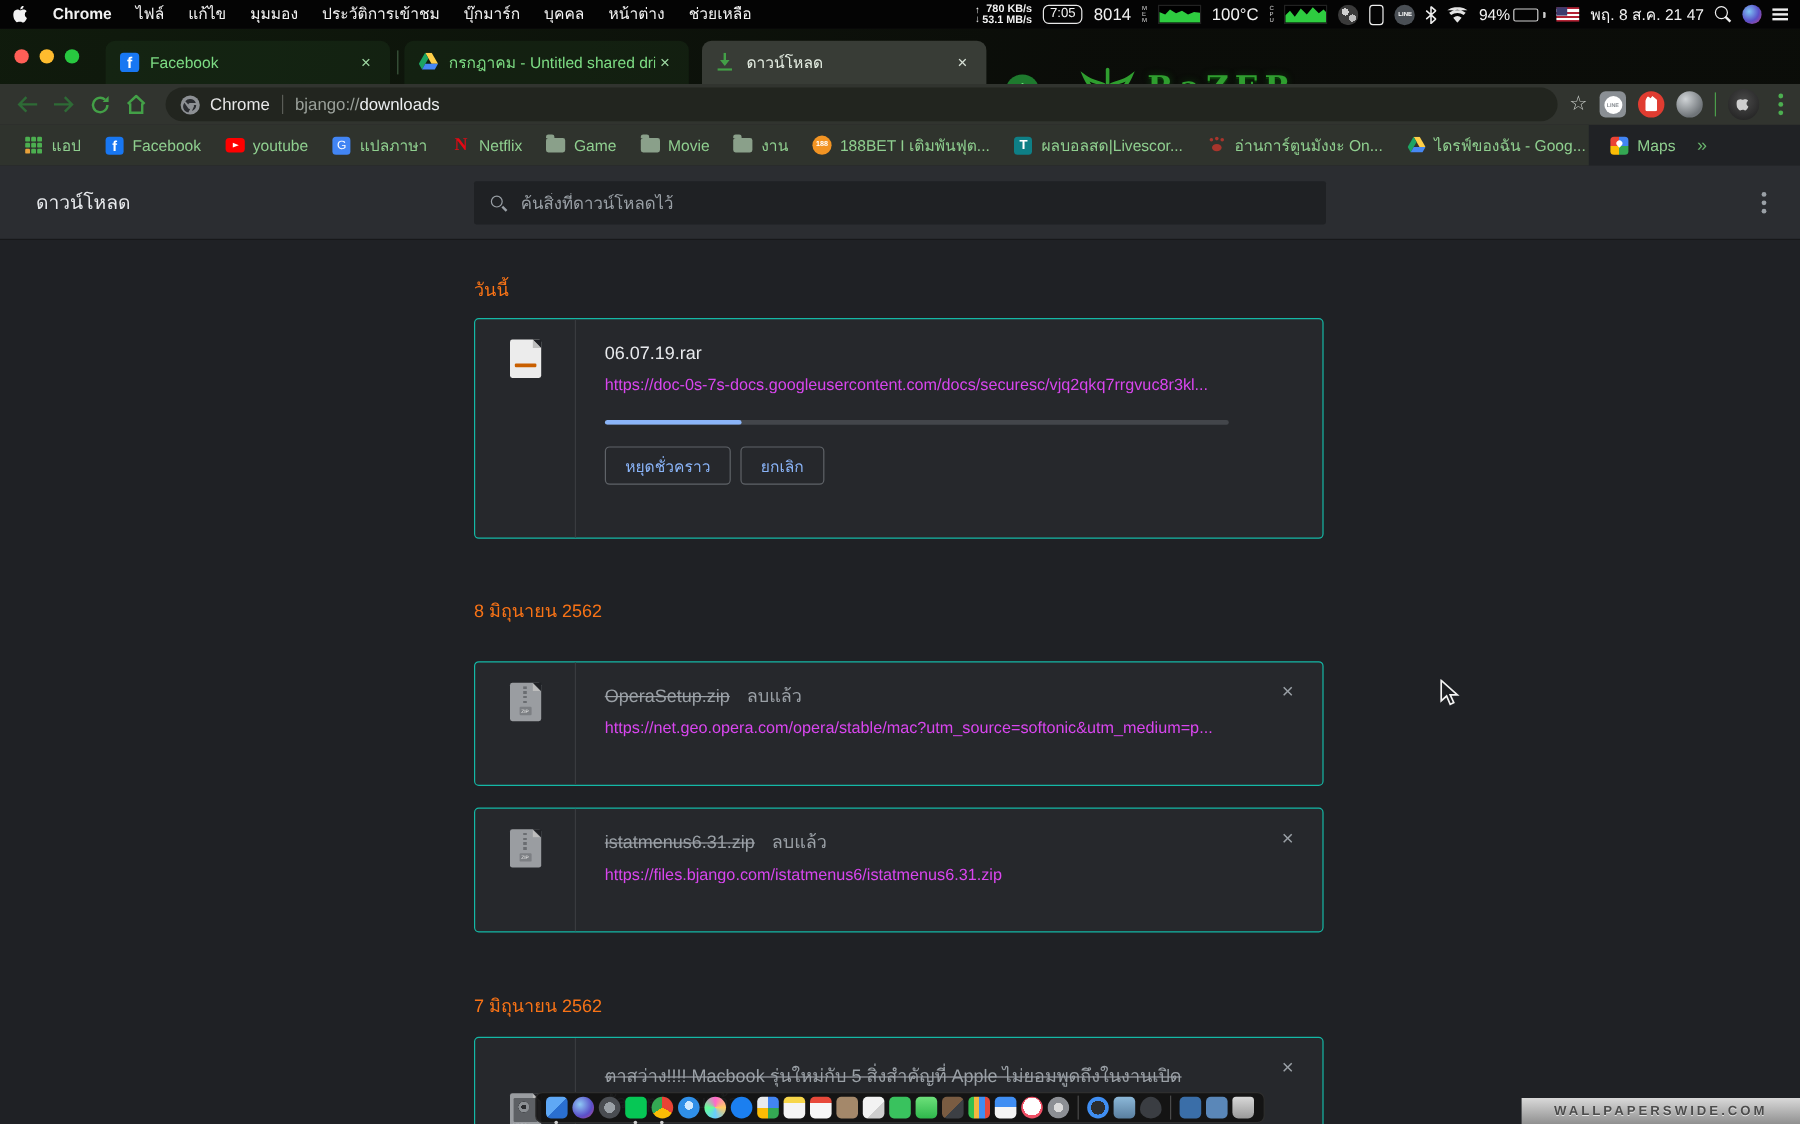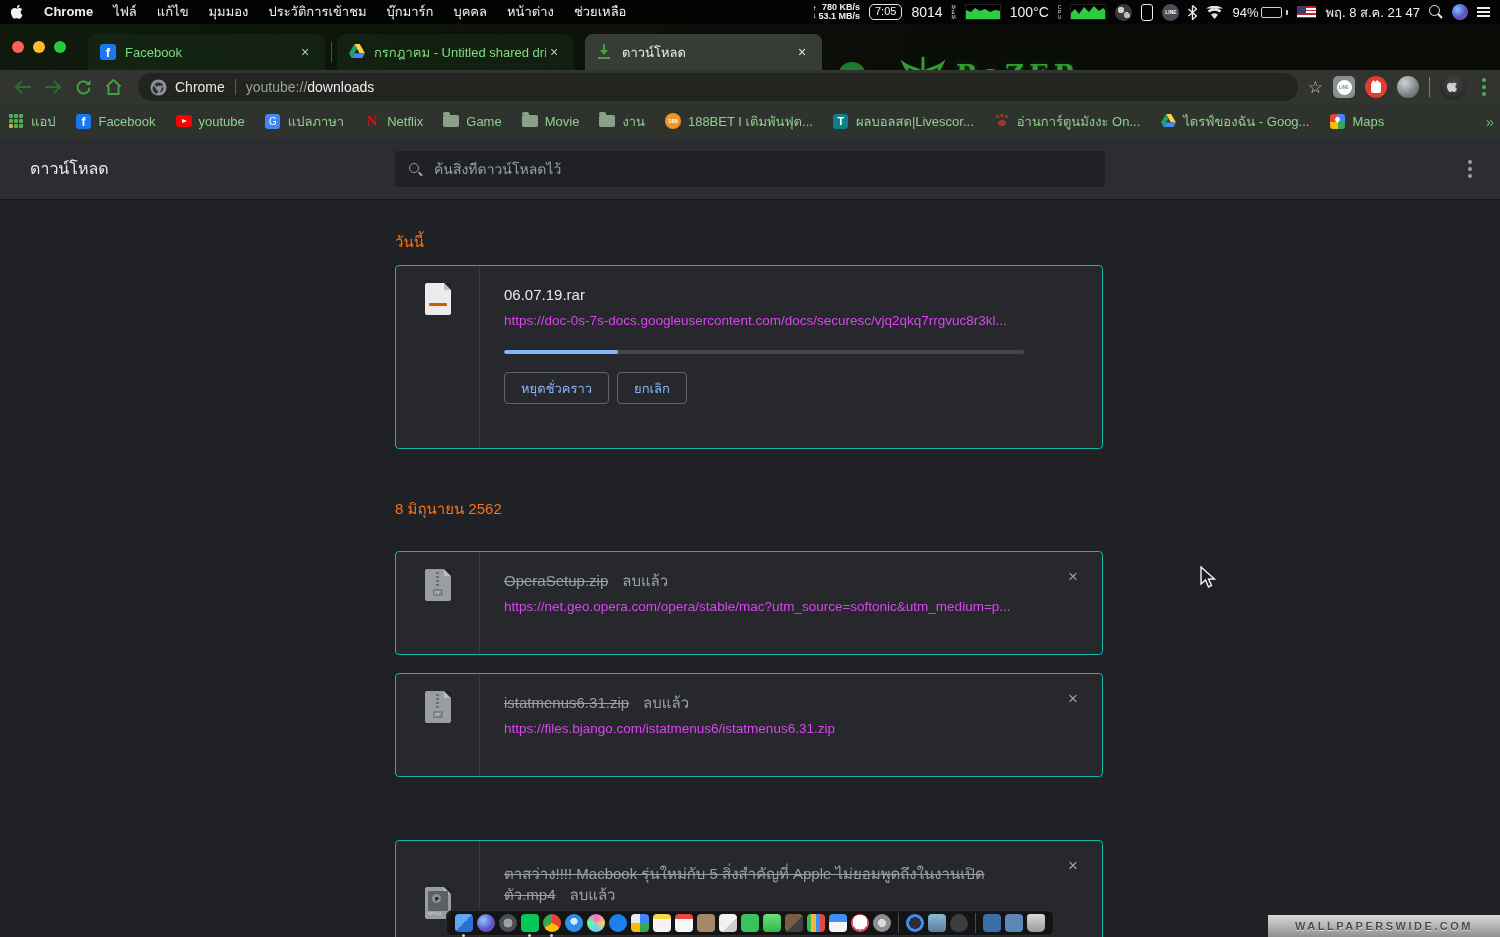--- a/index.html
+++ b/index.html
@@ -88,22 +88,22 @@
   .ext-hand::after { content:""; position:absolute; left:6px; top:4px; width:10px; height:13px; background:#fff;
     border-radius:4px 4px 2px 2px; clip-path:polygon(0 30%,20% 0,45% 15%,60% 0,100% 25%,100% 100%,0 100%); }
   .ext-ball { width:22px; height:22px; border-radius:50%; background:radial-gradient(circle at 35% 30%, #cfd3d6, #6f7478 70%); }
   .tb-sep { width:1px; height:20px; background:#4b9e4b; }
   .avatar { width:26px; height:26px; border-radius:50%; background:radial-gradient(circle at 50% 40%, #4a4a4a, #1c1c1c); 
     display:flex; align-items:center; justify-content:center; }
   .kebab { display:flex; flex-direction:column; gap:3px; padding:0 6px; }
   .kebab i { width:4px; height:4px; border-radius:50%; background:#4caf50; }
 
   
-  .bookmarks { position:absolute; top:104px; left:0; width:1500px; height:34px; background:#2f332d;
-    display:flex; align-items:center; padding:0 0; gap:4px; }
+  .bookmarks { position:absolute; top:104px; left:0; width:1324px; height:34px; background:#2f332d;
+    display:flex; align-items:center; padding:0 12px; gap:4px; }
   .bm { display:flex; align-items:center; gap:7px; padding:4px 8px; font-size:13px; color:#8fcf8f; white-space:nowrap; }
   .bm .ic { width:16px; height:16px; flex:0 0 16px; display:flex; align-items:center; justify-content:center; }
   .grid9 { width:14px; height:14px; display:grid; grid-template-columns:repeat(3,1fr); gap:1.5px; }
   .grid9 i { background:#4caf50; border-radius:1px; }
   .grid9 i:nth-child(7){ background:#e8a13a; }
   .ic-fb { width:15px; height:15px; background:#1877f2; border-radius:3px; color:#fff; font-weight:bold;
     font-size:12px; display:flex; align-items:flex-end; justify-content:center; line-height:14px; }
   .ic-yt { width:16px; height:12px; background:#f00; border-radius:3px; position:relative; }
   .ic-yt::after { content:""; position:absolute; left:6px; top:3.5px; border-left:5px solid #fff;
     border-top:2.7px solid transparent; border-bottom:2.7px solid transparent; }
@@ -350,21 +350,21 @@
   </span>
   <div class="omnibox">
     <span class="site-chip">
       <svg width="17" height="17" viewBox="0 0 17 17">
         <circle cx="8.5" cy="8.5" r="8" fill="#8d9094"></circle>
         <path fill="#2b2d31" d="M8.5 3.5a5 5 0 0 1 4.7 3.3H8.5a1.7 1.7 0 0 0-1.6 1.2L4.4 5.3A5 5 0 0 1 8.5 3.5zM3.7 6.6l3 4.4a1.7 1.7 0 0 0 1.8.7l-1.5 3A5 5 0 0 1 3.7 6.6zm9.8 2.2a5 5 0 0 1-3.6 4.6l1.6-3.4a1.7 1.7 0 0 0 0-1.5h2z"></path>
       </svg>
       <span>Chrome</span>
     </span>
     <span class="chip-sep"></span>
-    <span class="url"><span class="scheme">youtube://</span><span class="host">downloads</span></span>
+    <span class="url"><span class="scheme">bjango://</span><span class="host">downloads</span></span>
   </div>
   <div class="tb-right">
     <span class="star">☆</span>
     <span class="ext-line">
         <span class="inner">LINE</span>
       </span>
     <span class="ext-hand"></span>
     <span class="ext-ball"></span>
     <span class="tb-sep"></span>
     <span class="avatar">
@@ -548,20 +548,21 @@
     <div class="card-body">
       <div class="fname-row">
         <span class="strike">istatmenus6.31.zip</span><span class="del-status">ลบแล้ว</span>
       </div>
       <div class="furl deleted-url">https://files.bjango.com/istatmenus6/istatmenus6.31.zip</div>
     </div>
     <span class="card-x">×</span>
   </div>
 
   <div class="gap49"></div>
+  <div class="section-label">7 มิถุนายน 2562</div>
   <div class="gap9" style="height:14px;"></div>
 
   <div class="card c4">
     <div class="icon-col">
       <span class="doc gray" style="margin-top:46px;">
           <span class="fold"></span>
           <span class="film"></span>
         </span>
     </div>
     <div class="card-body" style="padding-top:22px;">

